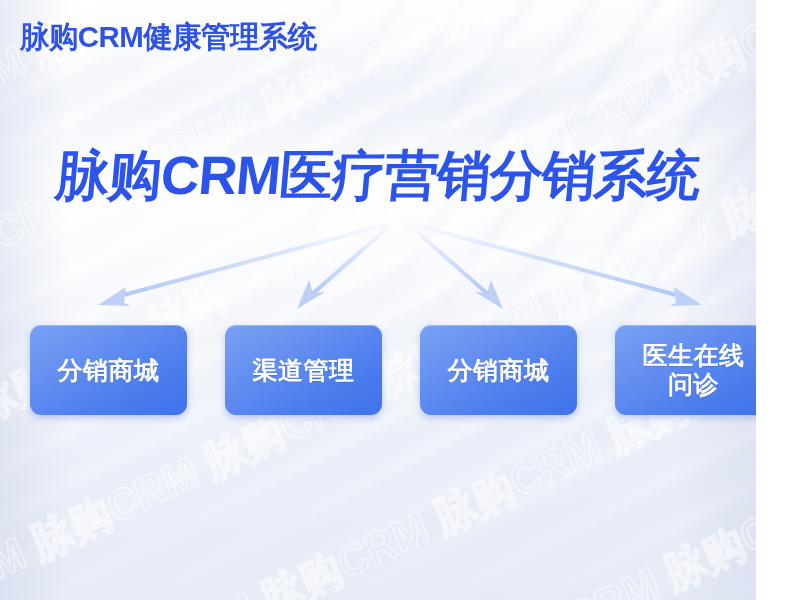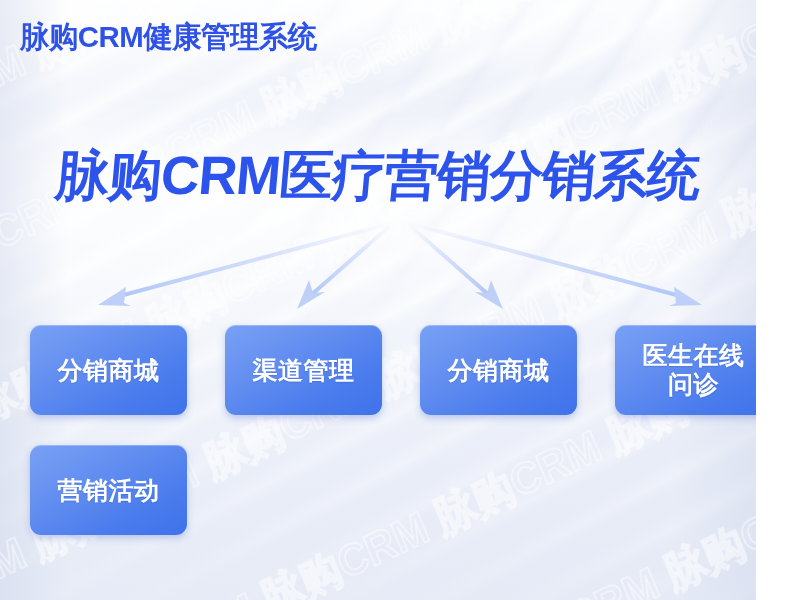--- a/index.html
+++ b/index.html
@@ -253,18 +253,15 @@
       <span class="card-label">渠道管理</span>
     </div>
 
     <div class="card">
       <span class="card-label">分销商城</span>
     </div>
     <div class="card">
       <span class="card-label">医生在线
 问诊</span>
     </div>
-    <div class="card">
-      <span class="card-label">营销活动</span>
-    </div>
   </div>
 
 </div>
 
 </body></html>

